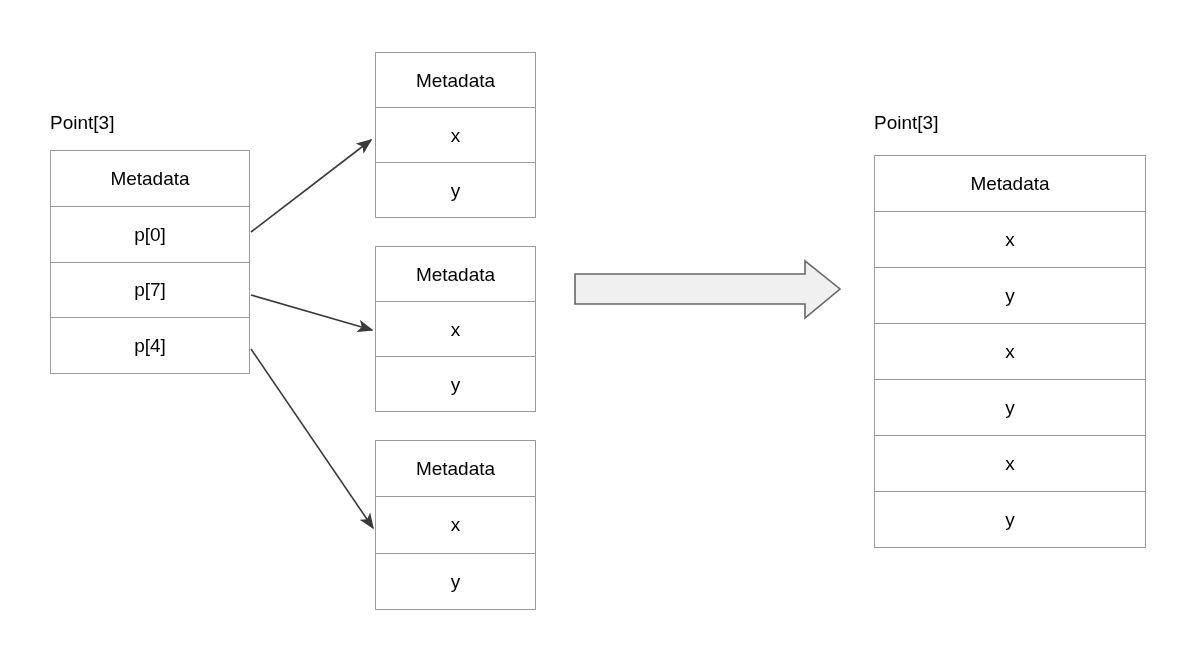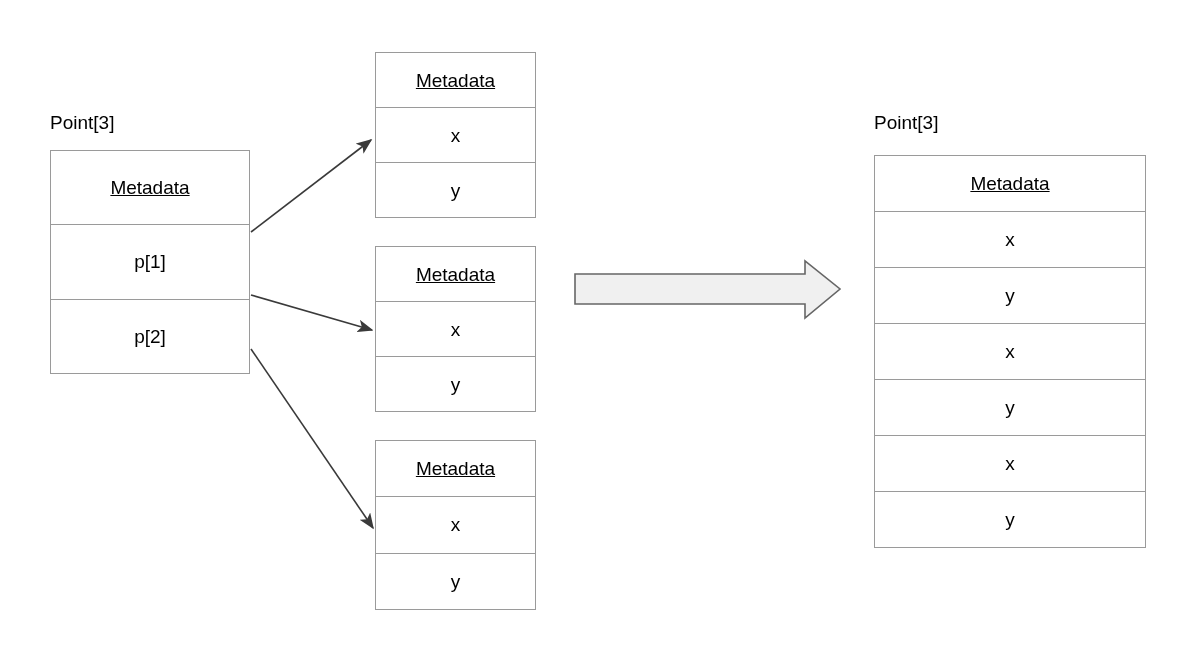--- a/index.html
+++ b/index.html
@@ -40,42 +40,42 @@
     align-items: center;
     justify-content: center;
     border-top: 1px solid #9a9a9a;
     font-size: 19px;
     line-height: 19px;
     color: #000000;
     background: #ffffff;
   }
   .struct-row:first-child {
     border-top: none;
-    text-decoration: underline;
   }
   svg.overlay {
     position: absolute;
     left: 0;
     top: 0;
     width: 1200px;
     height: 664px;
     pointer-events: none;
   }
 </style>
 </head>
 <body>
 
 <div id="canvas">
 
   <div class="struct-label" style="left:50px; top:113px; width:200px;">Point[3]</div>
 
   <div class="struct-table" style="left:50px; top:150px; width:200px; height:224px;">
     <div class="struct-row">Metadata</div>
-    <div class="struct-row">p[1]</div>
-    <div class="struct-row">p[2]</div>
+    <div class="struct-row">p[0]</div>
+    <div class="struct-row">p[7]</div>
+    <div class="struct-row">p[4]</div>
   </div>
 
   <div class="struct-table" style="left:375px; top:52px; width:161px; height:166px;">
     <div class="struct-row">Metadata</div>
     <div class="struct-row">x</div>
     <div class="struct-row">y</div>
   </div>
 
   <div class="struct-table" style="left:375px; top:246px; width:161px; height:166px;">
     <div class="struct-row">Metadata</div>

